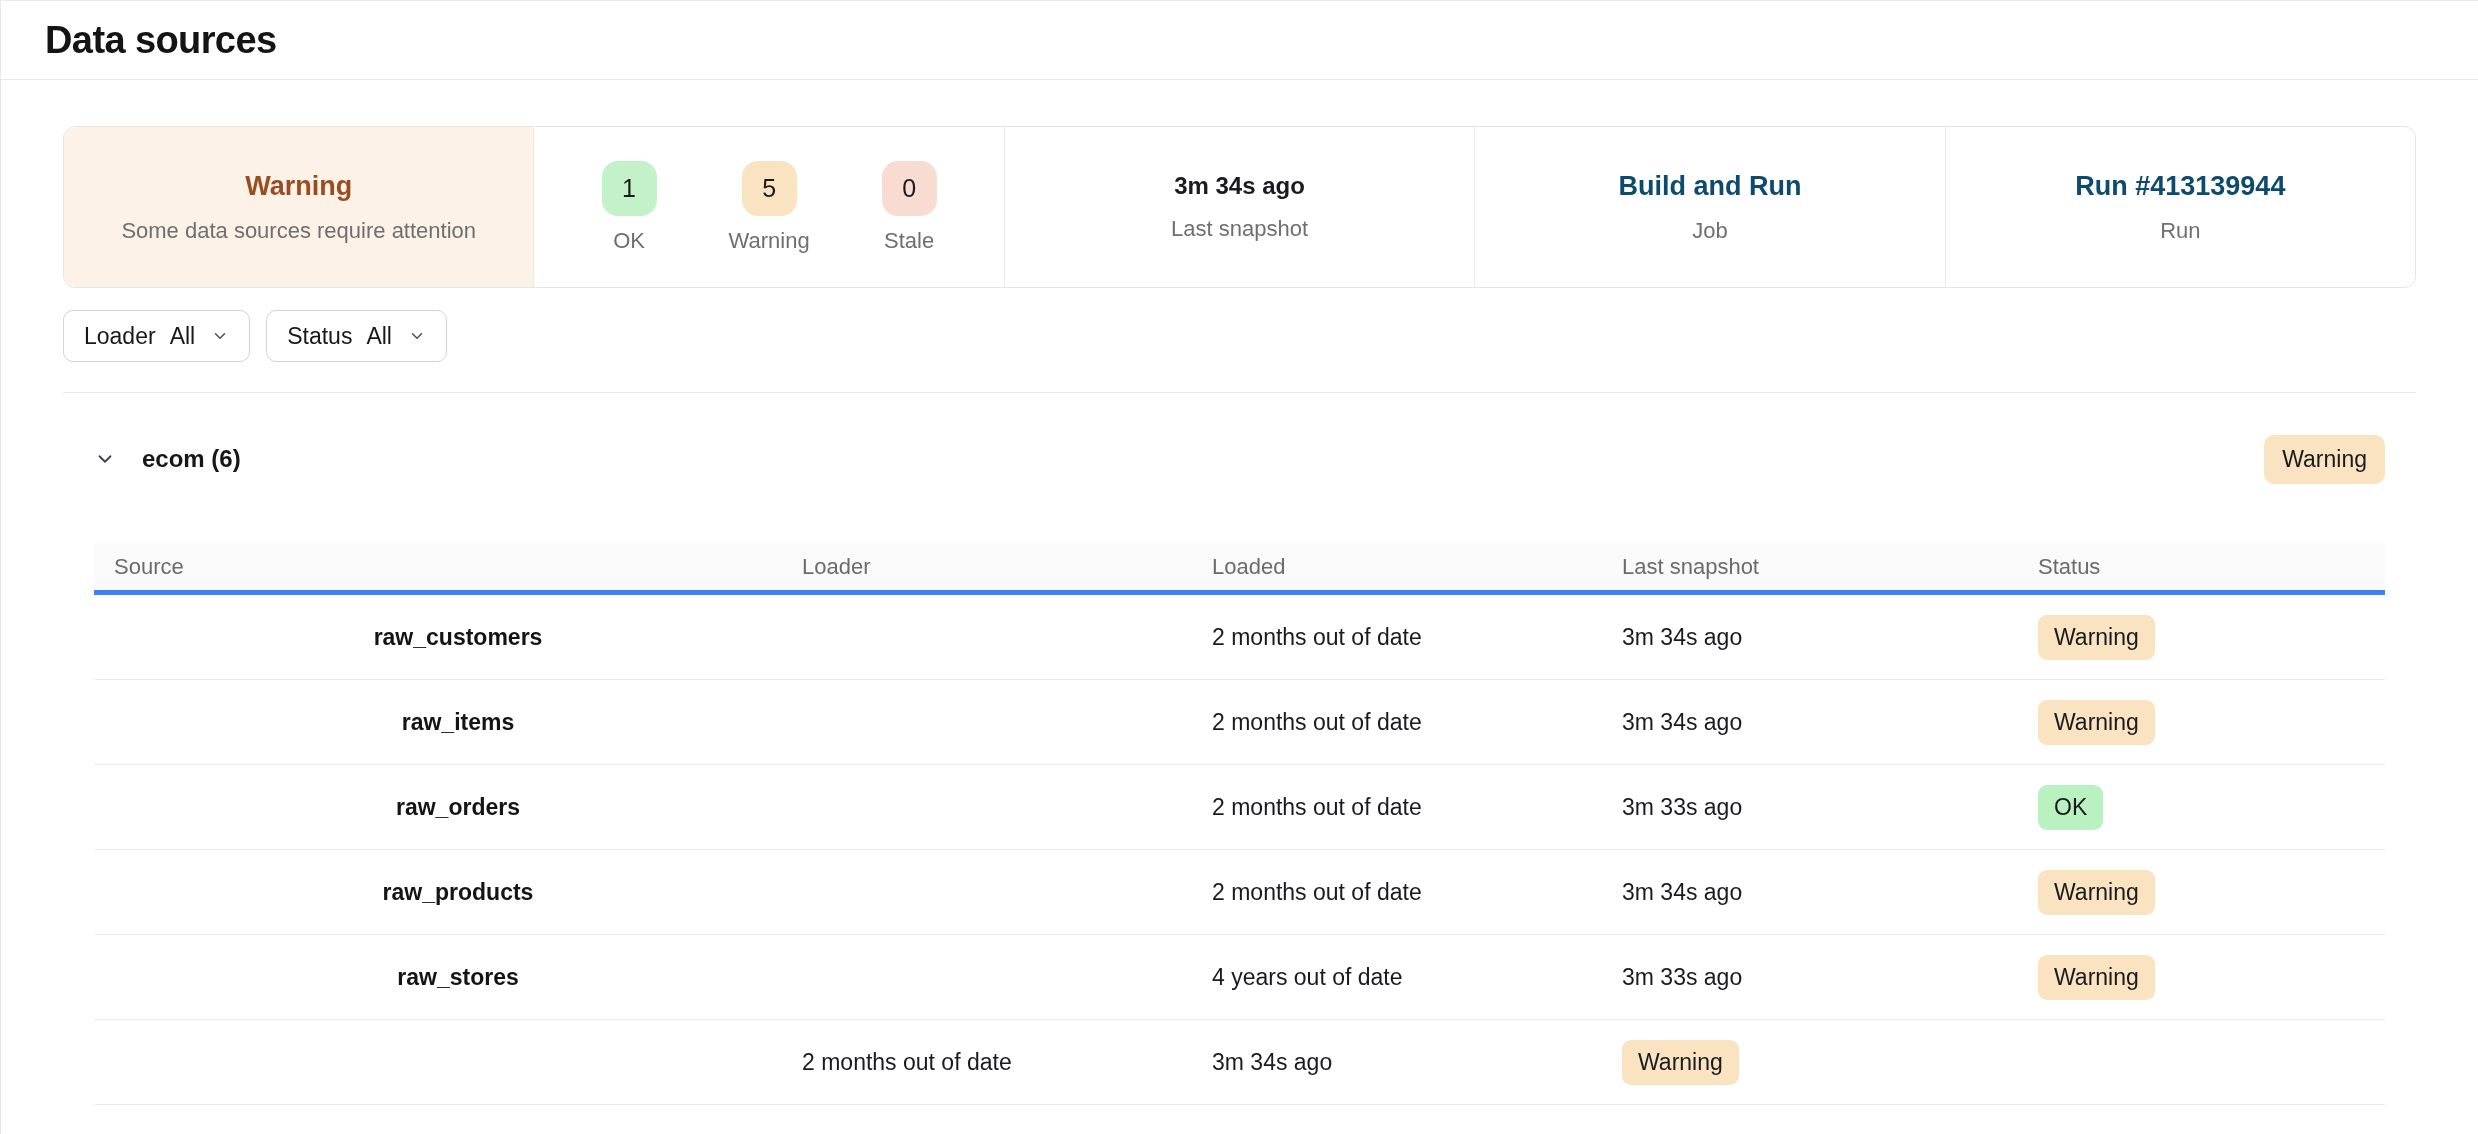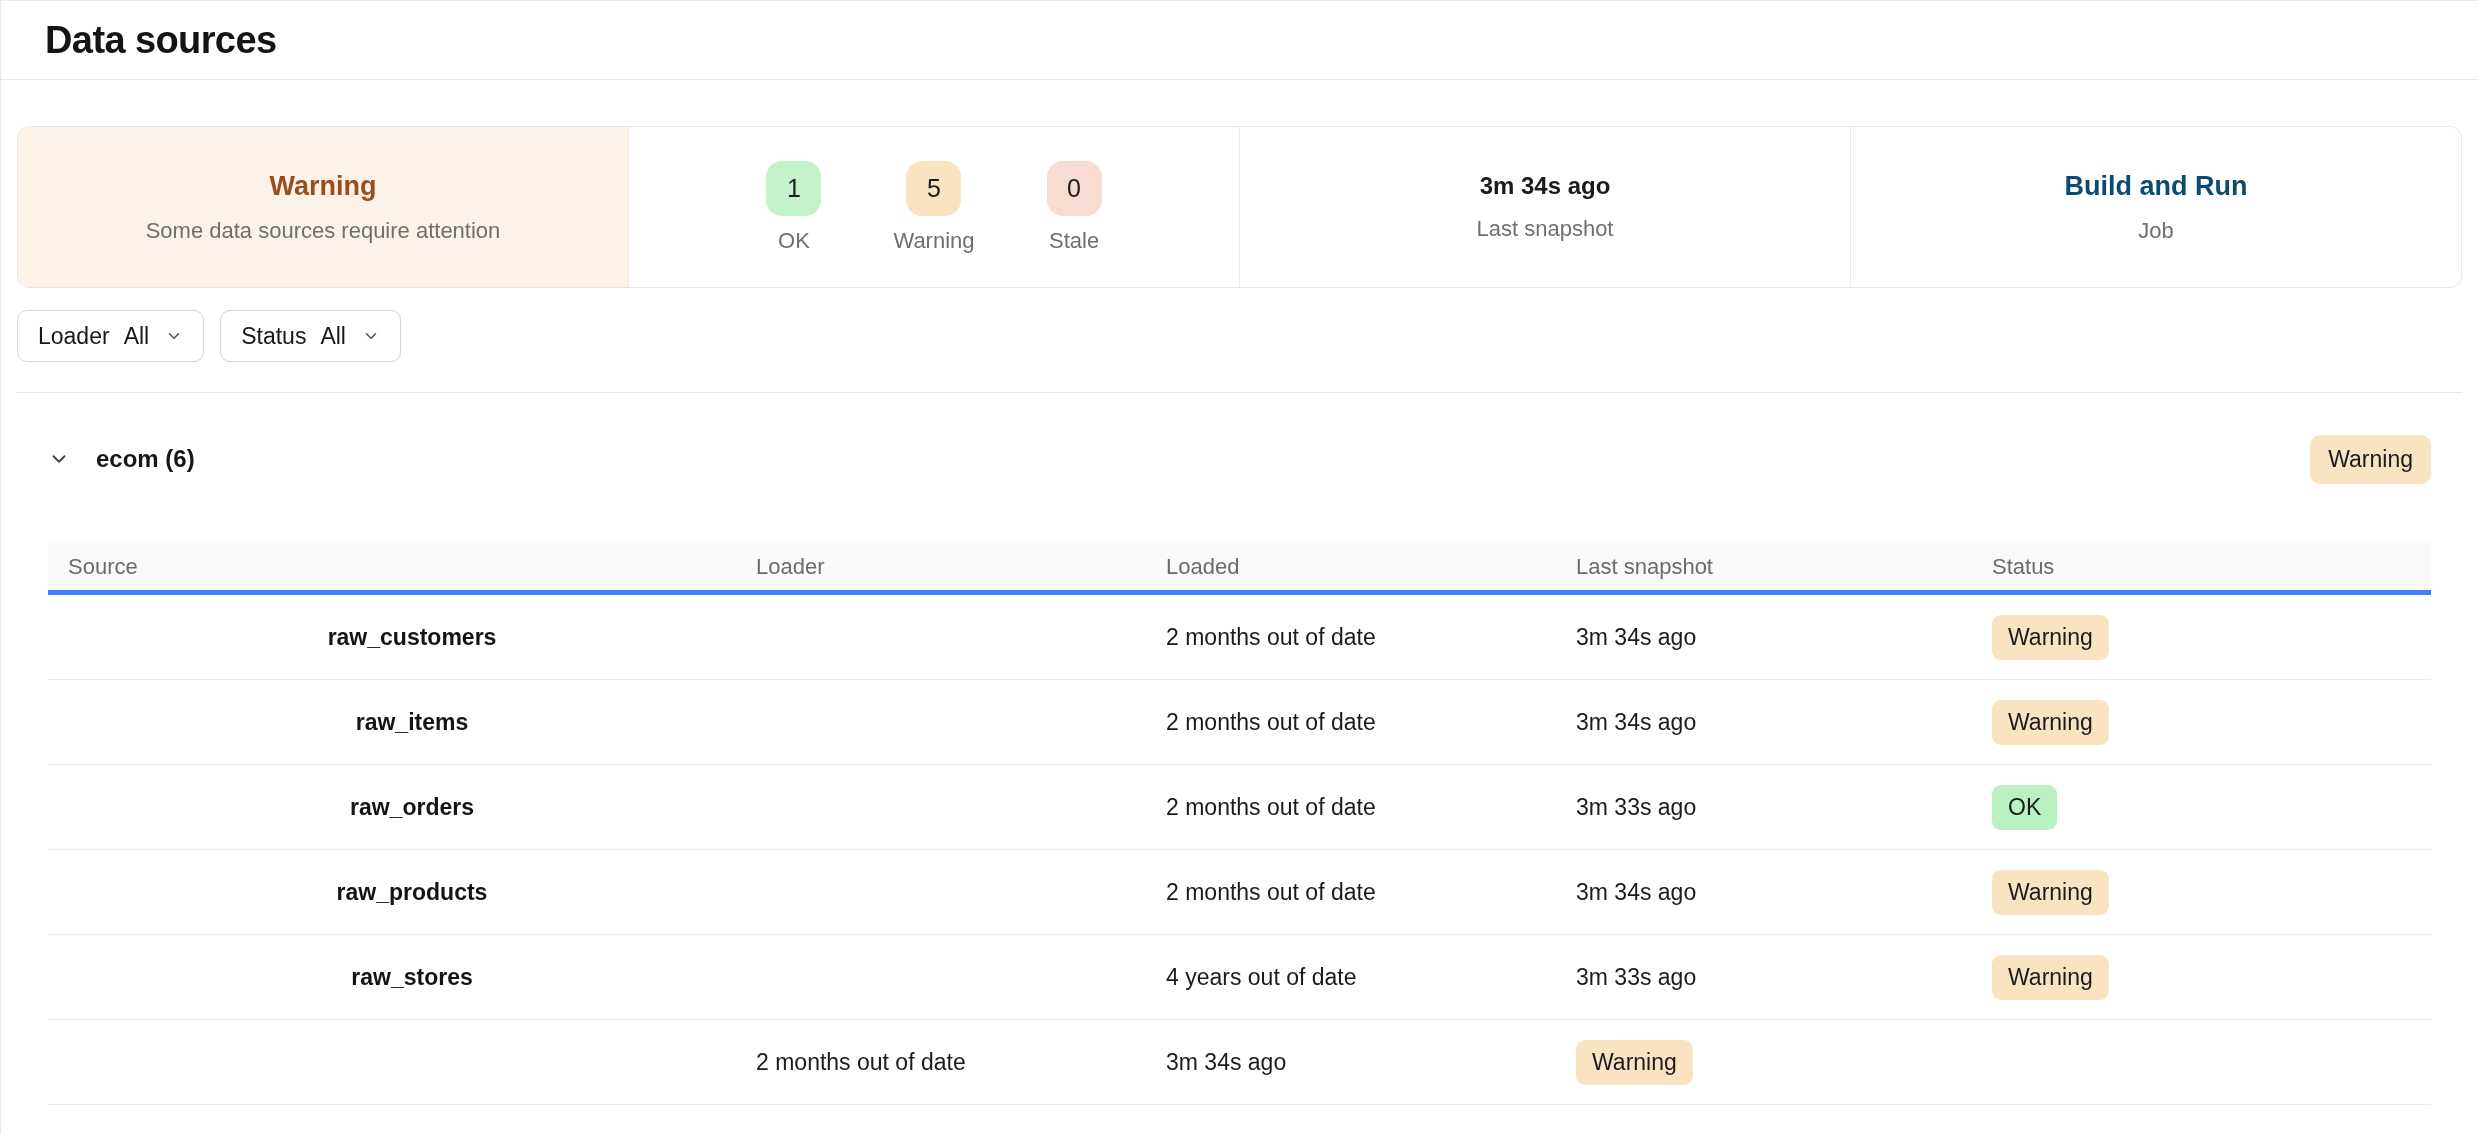--- a/index.html
+++ b/index.html
@@ -21,21 +21,21 @@
     padding: 0 44px;
     border-bottom: 1px solid #e9e9e9;
   }
   .page-title {
     margin: 0;
     font-size: 38px; font-weight: 700;
     letter-spacing: -0.6px;
     color: #141414;
   }
 
-  .content { padding: 0 16px; }
+  .content { padding: 0 62px; }
 
   
   .summary-card {
     margin-top: 46px;
     height: 162px;
     border: 1px solid #e6e6e8;
     border-radius: 12px;
     display: flex;
     overflow: hidden;
     background: #fff;
@@ -162,20 +162,24 @@
     <div class="sum-sec">
       <div class="sum-value">3m 34s ago</div>
       <div class="sum-sub">Last snapshot</div>
     </div>
 
     <div class="sum-sec">
       <div class="sum-link">Build and Run</div>
       <div class="sum-sub">Job</div>
     </div>
 
+    <div class="sum-sec">
+      <div class="sum-link">Run #413139944</div>
+      <div class="sum-sub">Run</div>
+    </div>
   </section>
 
   <div class="filters">
     <button class="filter-btn">
       <span>Loader</span>
       <span>All</span>
       <span class="chev">
         <svg width="18" height="18" viewBox="0 0 16 16">
             <path d="M4 6l4 4 4-4" fill="none" stroke="#52525b" stroke-width="1.4" stroke-linecap="round" stroke-linejoin="round"></path>
           </svg>

